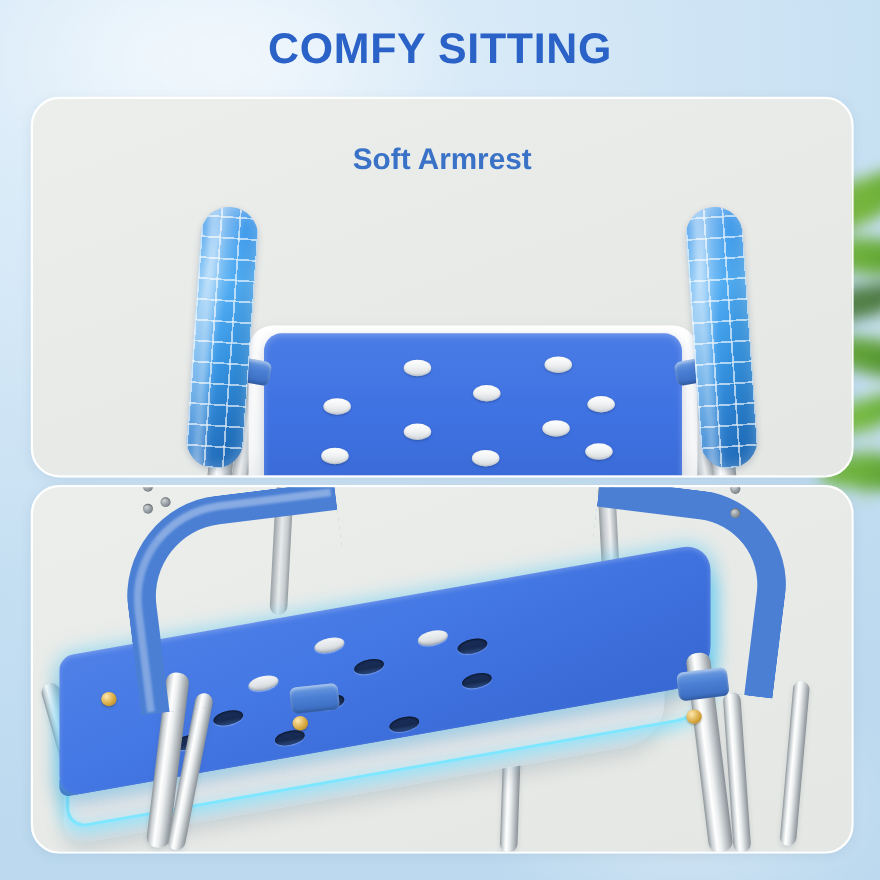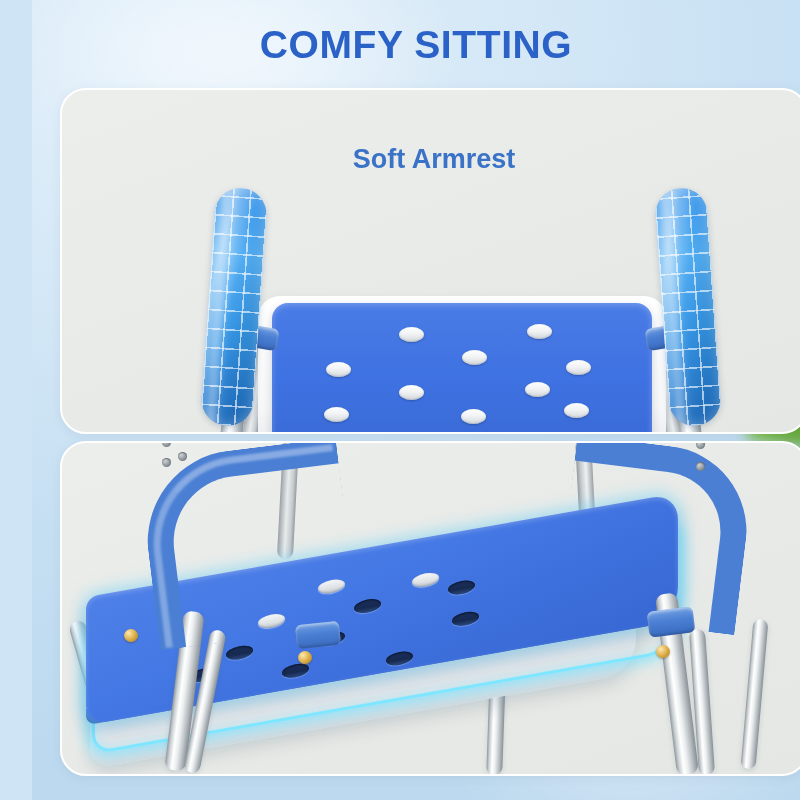--- a/index.html
+++ b/index.html
@@ -2,21 +2,21 @@
 <html><head>
 <meta charset="utf-8">
 <style>
   html,body{margin:0;padding:0;}
   body{
     width:800px;height:800px;overflow:hidden;
     font-family:"Liberation Sans","DejaVu Sans",sans-serif;
     position:relative;
     background:#cfe4f4;
   }
-  .stage{position:absolute;inset:0;overflow:hidden;margin-left:32px;}
+  .stage{position:absolute;inset:0;overflow:hidden;}
 
   
   .bg{
     position:absolute;inset:0;
     background:
       radial-gradient(130% 90% at 18% 6%, #e4f1fb 0%, #d3e7f6 38%, #c5dff2 68%, #bcd9ef 100%);
   }
   .bg-sheen{
     position:absolute;left:-5%;top:-12%;width:70%;height:42%;
     background:radial-gradient(60% 60% at 45% 45%, rgba(255,255,255,.55), rgba(255,255,255,0) 70%);
@@ -61,21 +61,21 @@
   #panel-cushion{left:28px;top:441px;width:744px;height:331px;}
 
   
   .panel-label{
     position:absolute;left:0;right:0;
     text-align:center;
     font-size:27px;font-weight:bold;
     color:#3a72c8;
     z-index:30;
   }
-  #label-armrest{top:54px;}
+  #label-armrest{top:40px;}
   #label-cushion{top:17px;}
 
   
   .art{position:absolute;inset:0;}
 
   
   .alum{
     position:absolute;
     background:linear-gradient(90deg,#9aa1a6 0%,#cdd3d6 16%,#ffffff 36%,#f2f4f5 52%,#c3c9cd 74%,#8d9499 100%);
     border-radius:10px;

